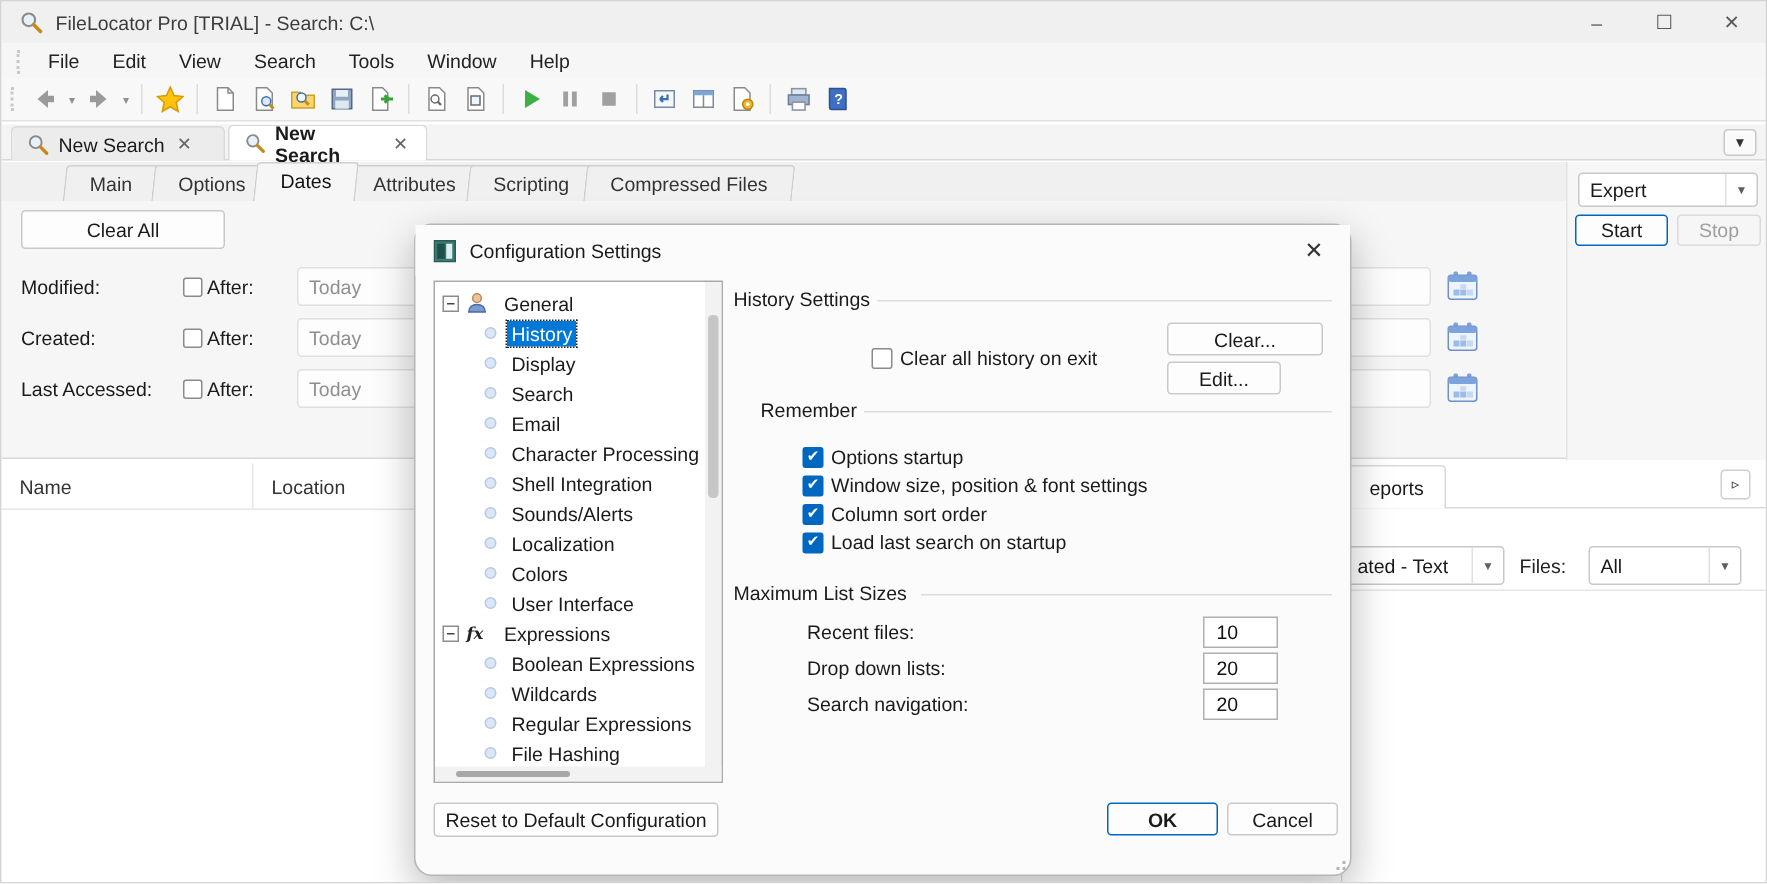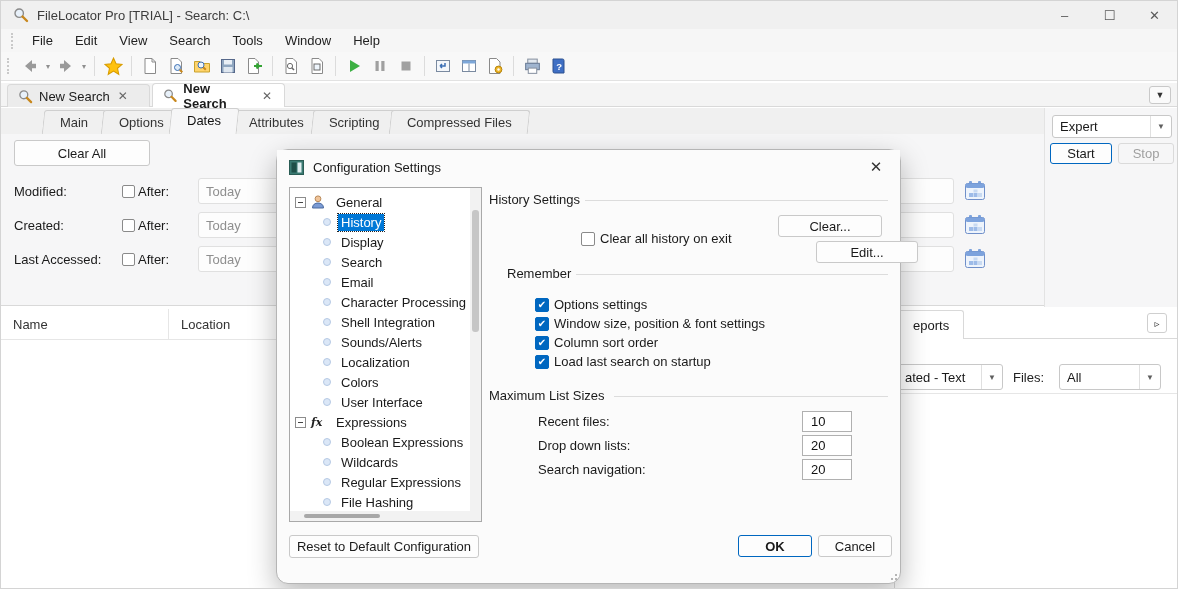--- a/index.html
+++ b/index.html
@@ -464,28 +464,28 @@
     </div>
 
     <span class="grp-head" style="left:212px; top:42px;">History Settings</span>
     <div class="grp-line" style="left:308px; top:50px; width:303px;"></div>
 
     <div class="dchk-row" style="left:261px; top:81px;margin-left:43px;">
       <span class="dchk off"></span>
       <span>Clear all history on exit</span>
     </div>
     <div class="btn" style="position:absolute; left:501px; top:65px; width:104px; height:22px;">Clear...</div>
-    <div class="btn" style="position:absolute; left:501px; top:91px; width:102px; height:22px;margin-left:38px;">Edit...</div>
+    <div class="btn" style="position:absolute; left:501px; top:91px; width:76px; height:22px;">Edit...</div>
 
     <span class="grp-head" style="left:230px; top:116px;">Remember</span>
     <div class="grp-line" style="left:299px; top:124px; width:312px;"></div>
 
     <div class="dchk-row" style="left:258px; top:147px;">
       <span class="dchk on">✔</span>
-      <span>Options settings</span>
+      <span>Options startup</span>
     </div>
     <div class="dchk-row" style="left:258px; top:166px;">
       <span class="dchk on">✔</span>
       <span>Window size, position &amp; font settings</span>
     </div>
     <div class="dchk-row" style="left:258px; top:185px;">
       <span class="dchk on">✔</span>
       <span>Column sort order</span>
     </div>
     <div class="dchk-row" style="left:258px; top:204px;">

